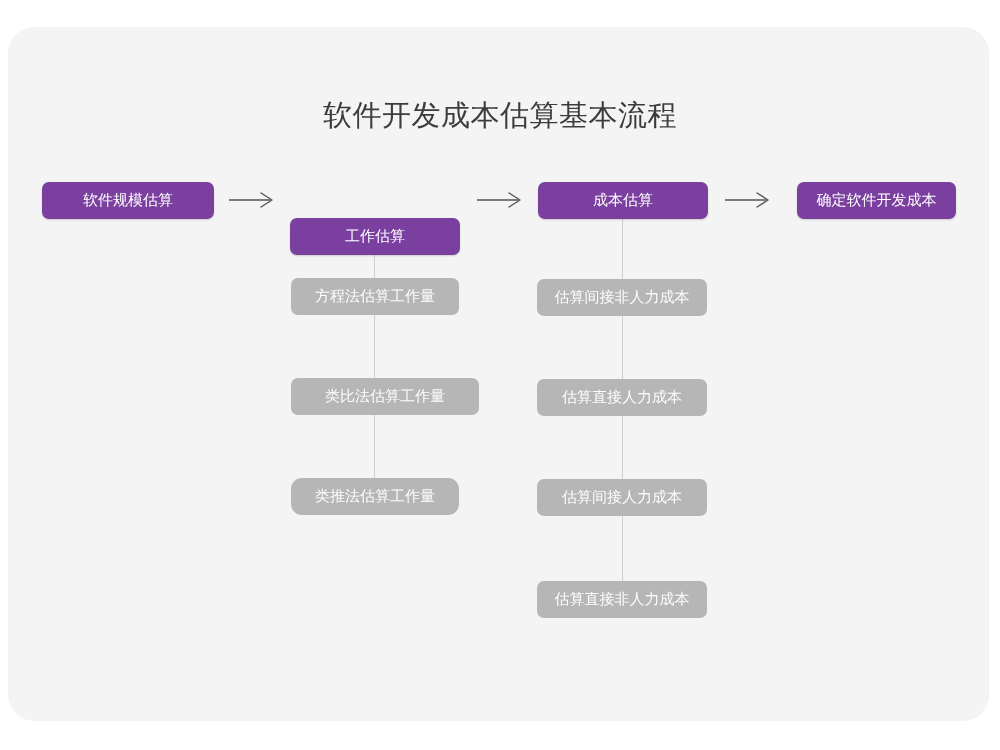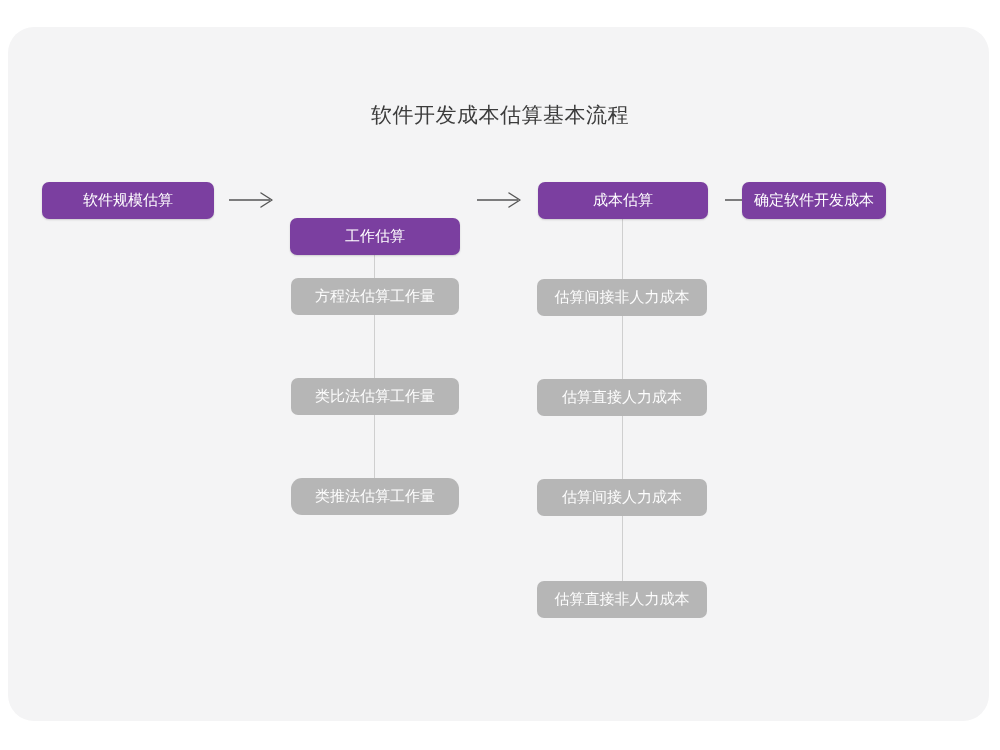--- a/index.html
+++ b/index.html
@@ -39,21 +39,21 @@
     width: 1000px;
     height: 750px;
   }
 
   #title {
     position: absolute;
     left: 0;
     top: 95px;
     width: 1000px;
     text-align: center;
-    font-size: 21px;
+    font-size: 29px;
     line-height: 40px;
     color: #3c3c3c;
     letter-spacing: 0.5px;
     white-space: nowrap;
   }
 
   
   .node {
     position: absolute;
     box-sizing: border-box;
@@ -135,29 +135,29 @@
       <span>成本估算</span>
     </div>
 
     <div class="arrow" style="left:724px; top:188px; width:50px;">
       <svg width="50" height="18" viewBox="0 0 50 18" aria-hidden="true">
         <line x1="1" y1="9" x2="42" y2="9" stroke="#555555" stroke-width="1.4"></line>
         <polyline points="33,2 44,9 33,16" fill="none" stroke="#555555" stroke-width="1.4" stroke-linecap="round" stroke-linejoin="round"></polyline>
       </svg>
     </div>
 
-    <div class="node primary" style="left:742px; top:182px; width:144px;">
+    <div class="node primary" style="left:797px; top:182px; width:159px;">
       <span>确定软件开发成本</span>
     </div>
 
     <div class="node secondary" style="left:291px; top:278px; width:168px;">
       <span>方程法估算工作量</span>
     </div>
 
-    <div class="node secondary" style="left:291px; top:378px; width:168px;">
+    <div class="node secondary" style="left:291px; top:378px; width:188px;">
       <span>类比法估算工作量</span>
     </div>
 
     <div class="node secondary" style="left:291px; top:478px; width:168px;border-radius:11px;">
       <span>类推法估算工作量</span>
     </div>
 
     <div class="node secondary" style="left:537px; top:279px; width:170px;">
       <span>估算间接非人力成本</span>
     </div>

